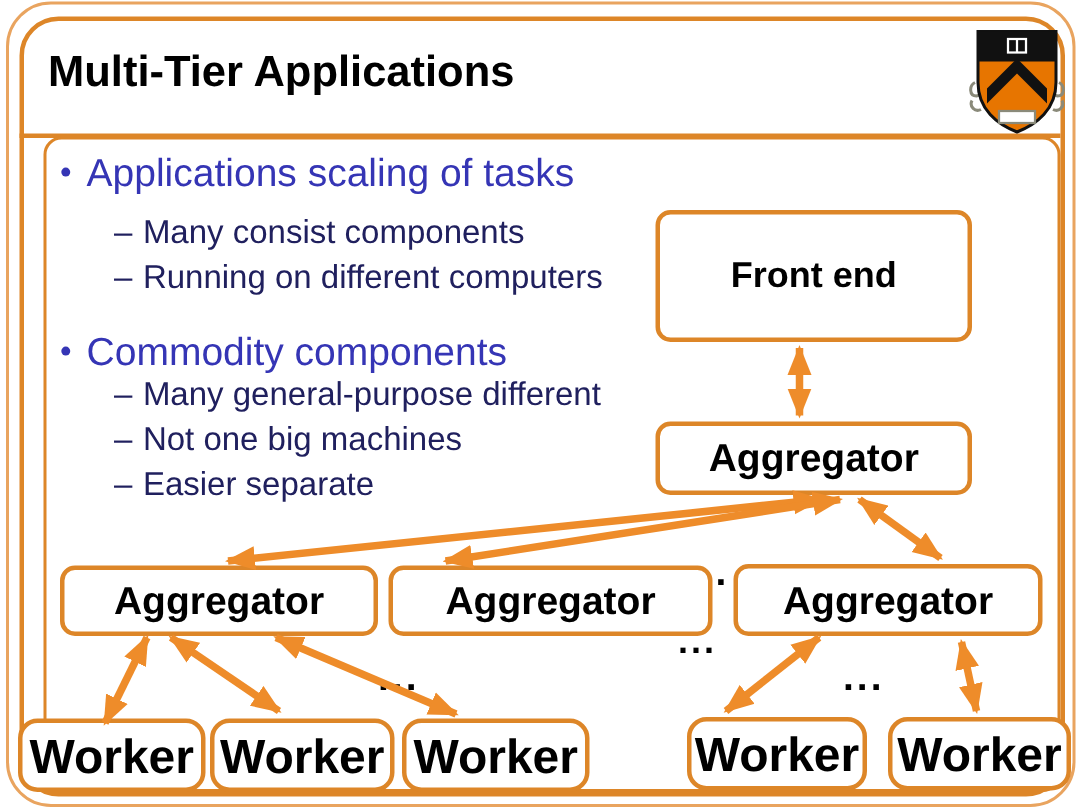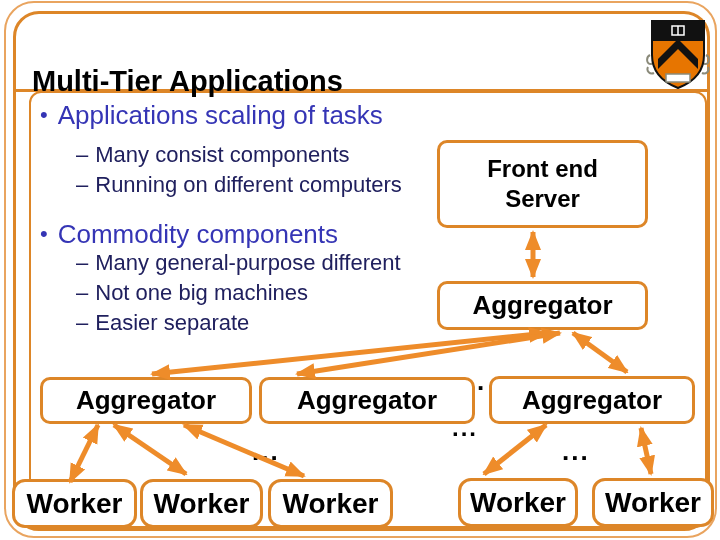--- a/index.html
+++ b/index.html
@@ -20,21 +20,21 @@
     position:absolute;left:13px;top:89px;width:694px;height:0;
     border-top:3px solid var(--accent-orange);
   }
   .content-frame{
     position:absolute;left:29px;top:91px;width:674px;height:433px;
     border:2px solid var(--accent-orange);border-radius:12px;
   }
   
   .slide-title{
     position:absolute;left:32px;top:32px;font-size:29px;font-weight:bold;color:#000;
-    letter-spacing:0px;white-space:nowrap;margin-top:33px;
+    letter-spacing:0px;white-space:nowrap;
   }
   .logo{position:absolute;left:646px;top:15px;width:64px;height:78px;}
   
   .l1{position:absolute;display:flex;align-items:flex-start;color:var(--bullet-blue);
       font-size:26px;white-space:nowrap;}
   .l1 .marker{font-size:22px;margin-right:10px;line-height:30px;}
   .l2{position:absolute;display:flex;align-items:flex-start;color:var(--sub-bullet-navy);
       font-size:22px;white-space:nowrap;}
   .l2 .marker{margin-right:7px;}
   
@@ -42,21 +42,21 @@
     position:absolute;background:#fff;border:3px solid var(--accent-orange);
     border-radius:10px;display:flex;flex-direction:column;align-items:center;
     justify-content:center;font-weight:bold;color:#000;text-align:center;z-index:3;
   }
   .node .lbl{line-height:1.25;}
   #n-frontend{left:437px;top:140px;width:205px;height:82px;font-size:24px;}
   #n-agg-top {left:437px;top:281px;width:205px;height:43px;font-size:26px;}
   #n-agg-l   {left:40px; top:377px;width:206px;height:41px;font-size:26px;}
   #n-agg-m   {left:259px;top:377px;width:210px;height:41px;font-size:26px;}
   #n-agg-r   {left:489px;top:376px;width:200px;height:42px;font-size:26px;}
-  .worker{border-radius:13px !important;font-size:28px;}
+  .worker{border-radius:13px !important;font-size:32px;}
   #n-w1{left:12px; top:479px;width:119px;height:43px;}
   #n-w2{left:140px;top:479px;width:117px;height:43px;}
   #n-w3{left:268px;top:479px;width:119px;height:43px;}
   #n-w4{left:458px;top:478px;width:114px;height:43px;}
   #n-w5{left:592px;top:478px;width:116px;height:43px;}
   
   .dots{position:absolute;font-weight:bold;color:#000;z-index:4;letter-spacing:2px;}
   #dot-agg   {left:477px;top:366px;font-size:26px;z-index:2;}
   #dots-agg  {left:452px;top:414px;font-size:24px;}
   #dots-wl   {left:252px;top:436px;font-size:26px;}
@@ -116,21 +116,20 @@
     <span class="marker">–</span>
     <span>Not one big machines</span>
   </div>
   <div class="l2" style="left:76px;top:310px;">
     <span class="marker">–</span>
     <span>Easier separate</span>
   </div>
 
   <div class="node" id="n-frontend">
     <div class="lbl">Front end</div>
-    <div class="lbl">Server</div>
   </div>
   <div class="node" id="n-agg-top">
     <div class="lbl">Aggregator</div>
   </div>
   <div class="node" id="n-agg-l">
     <div class="lbl">Aggregator</div>
   </div>
   <div class="node" id="n-agg-m">
     <div class="lbl">Aggregator</div>
   </div>

